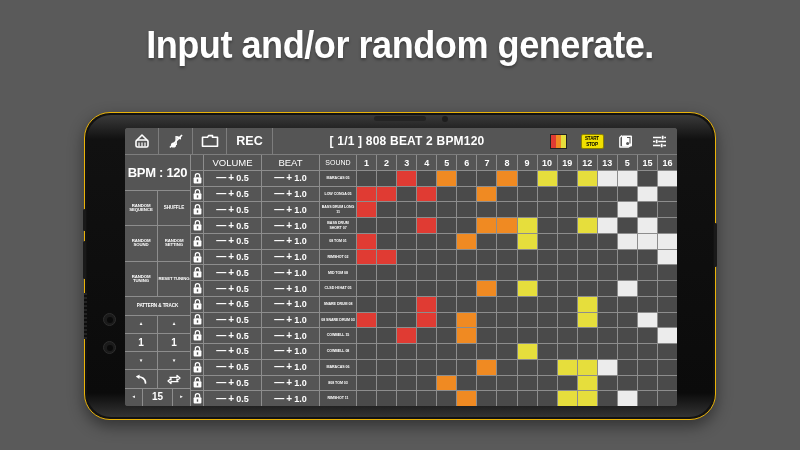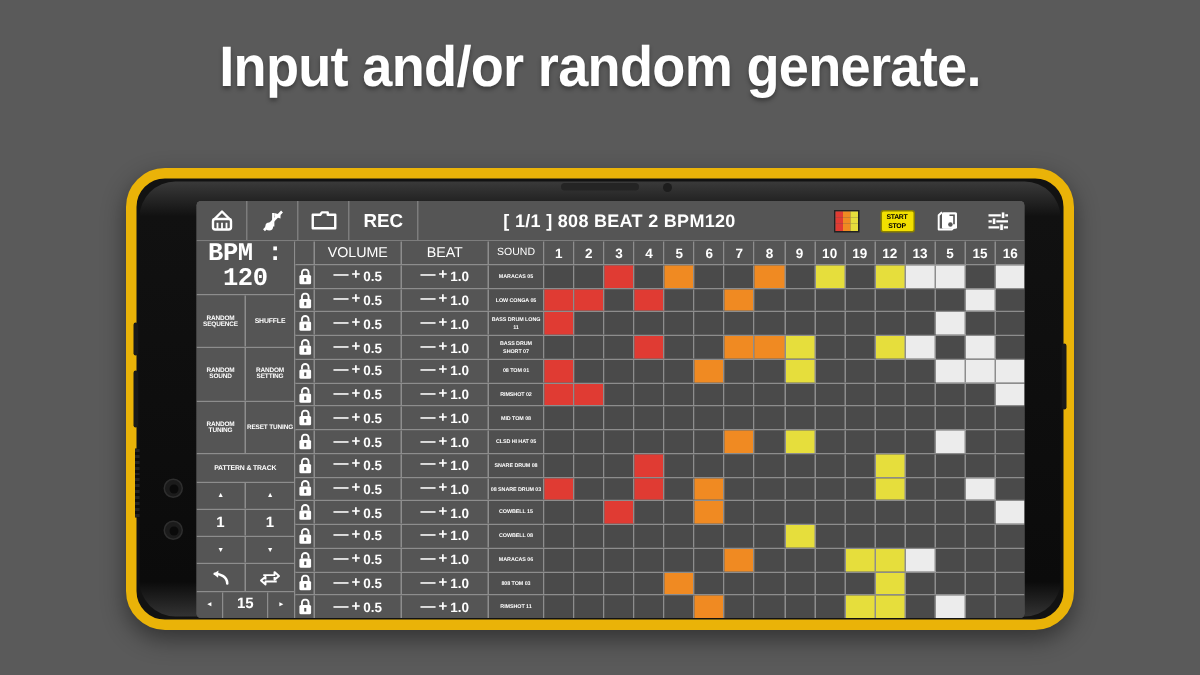--- a/index.html
+++ b/index.html
@@ -23,21 +23,21 @@
     text-shadow:0 2px 3px rgba(0,0,0,.35);
   }
 
   
   #phone {
     position:absolute; left:84px; top:112px;
     width:632px; height:308px;
     background:#121212;
     border-radius:26px;
     box-shadow:0 6px 16px rgba(0,0,0,.45);
-    border:7px solid #eab308;
+    border:1px solid #eab308;
   }
   #phone:before{ 
     content:""; position:absolute; inset:2px; border-radius:24px;
     background:linear-gradient(180deg,#3a3a3a 0%, #111 8%, #0b0b0b 92%, #333 100%);
   }
   .notch-speaker{
     position:absolute; left:50%; top:3px; transform:translateX(-50%);
     width:52px; height:5px; background:#242424; border-radius:3px; z-index:4;
   }
   .notch-cam{
@@ -107,21 +107,21 @@
   
   #body{ display:flex; height:251px; background:#4a4a4a;}
   #leftpanel{ width:66px; display:flex; flex-direction:column; border-right:1px solid #8d8d8d;}
   .lp-row{ display:flex; flex:1; border-bottom:1px solid #8d8d8d;}
   .lp-cell{
     flex:1; display:flex; align-items:center; justify-content:center; text-align:center;
     background:#555; color:#fff; border-right:1px solid #8d8d8d;
     font-weight:bold; line-height:1.0;
   }
   .lp-cell:last-child{ border-right:none;}
-  .lp-bpm{ font-size:17px; letter-spacing:-0.3px;font-family:Liberation Mono, monospace; }
+  .lp-bpm{ font-size:13px; letter-spacing:-0.3px; }
   .lp-med{ font-size:9px; }
   .lp-small{ font-size:4.6px; letter-spacing:-0.1px;}
   .lp-tiny{ font-size:4.3px; letter-spacing:-0.1px;}
   .lp-num{ font-size:10px; }
   .lp-row.h2{ flex:2; }
 
   
   #grid{ flex:1; display:flex; flex-direction:column; }
   .g-head{ display:flex; height:16px; background:#555; border-bottom:1px solid #8d8d8d;}
   .g-row{ display:flex; flex:1; border-bottom:1px solid #8d8d8d;}

